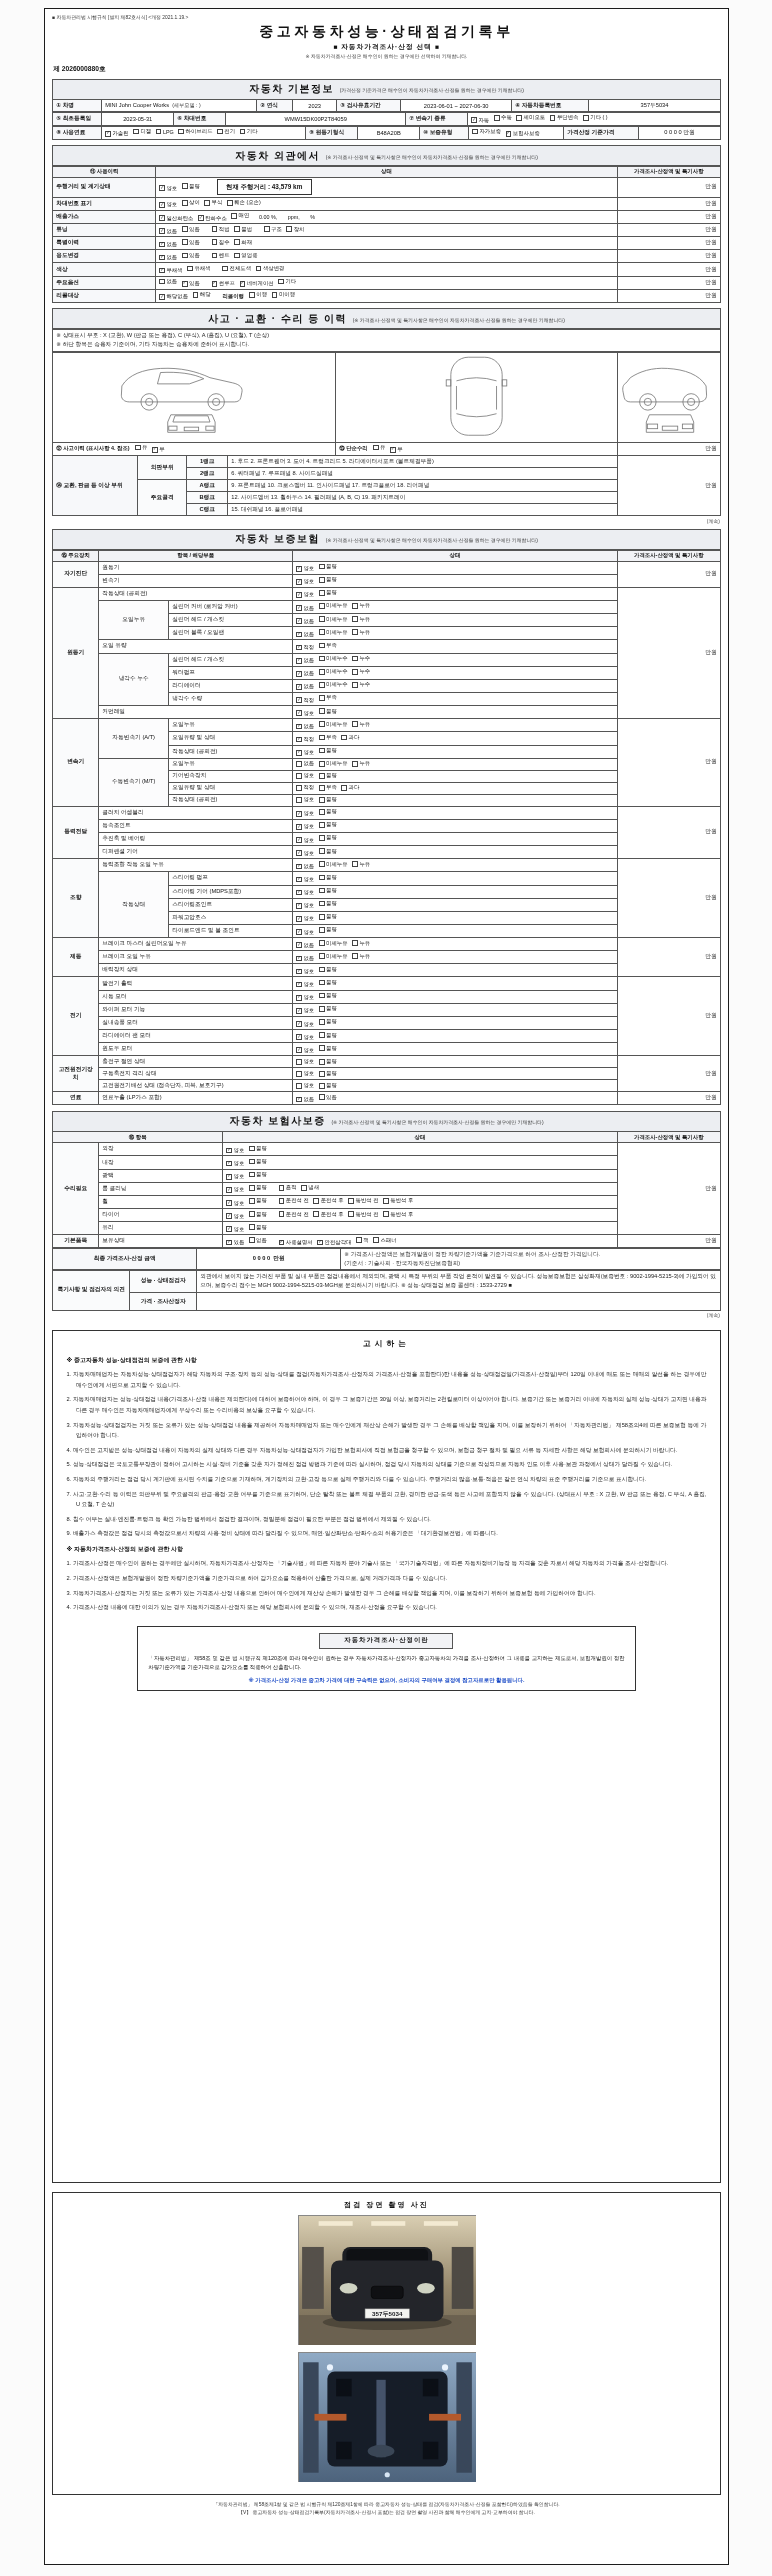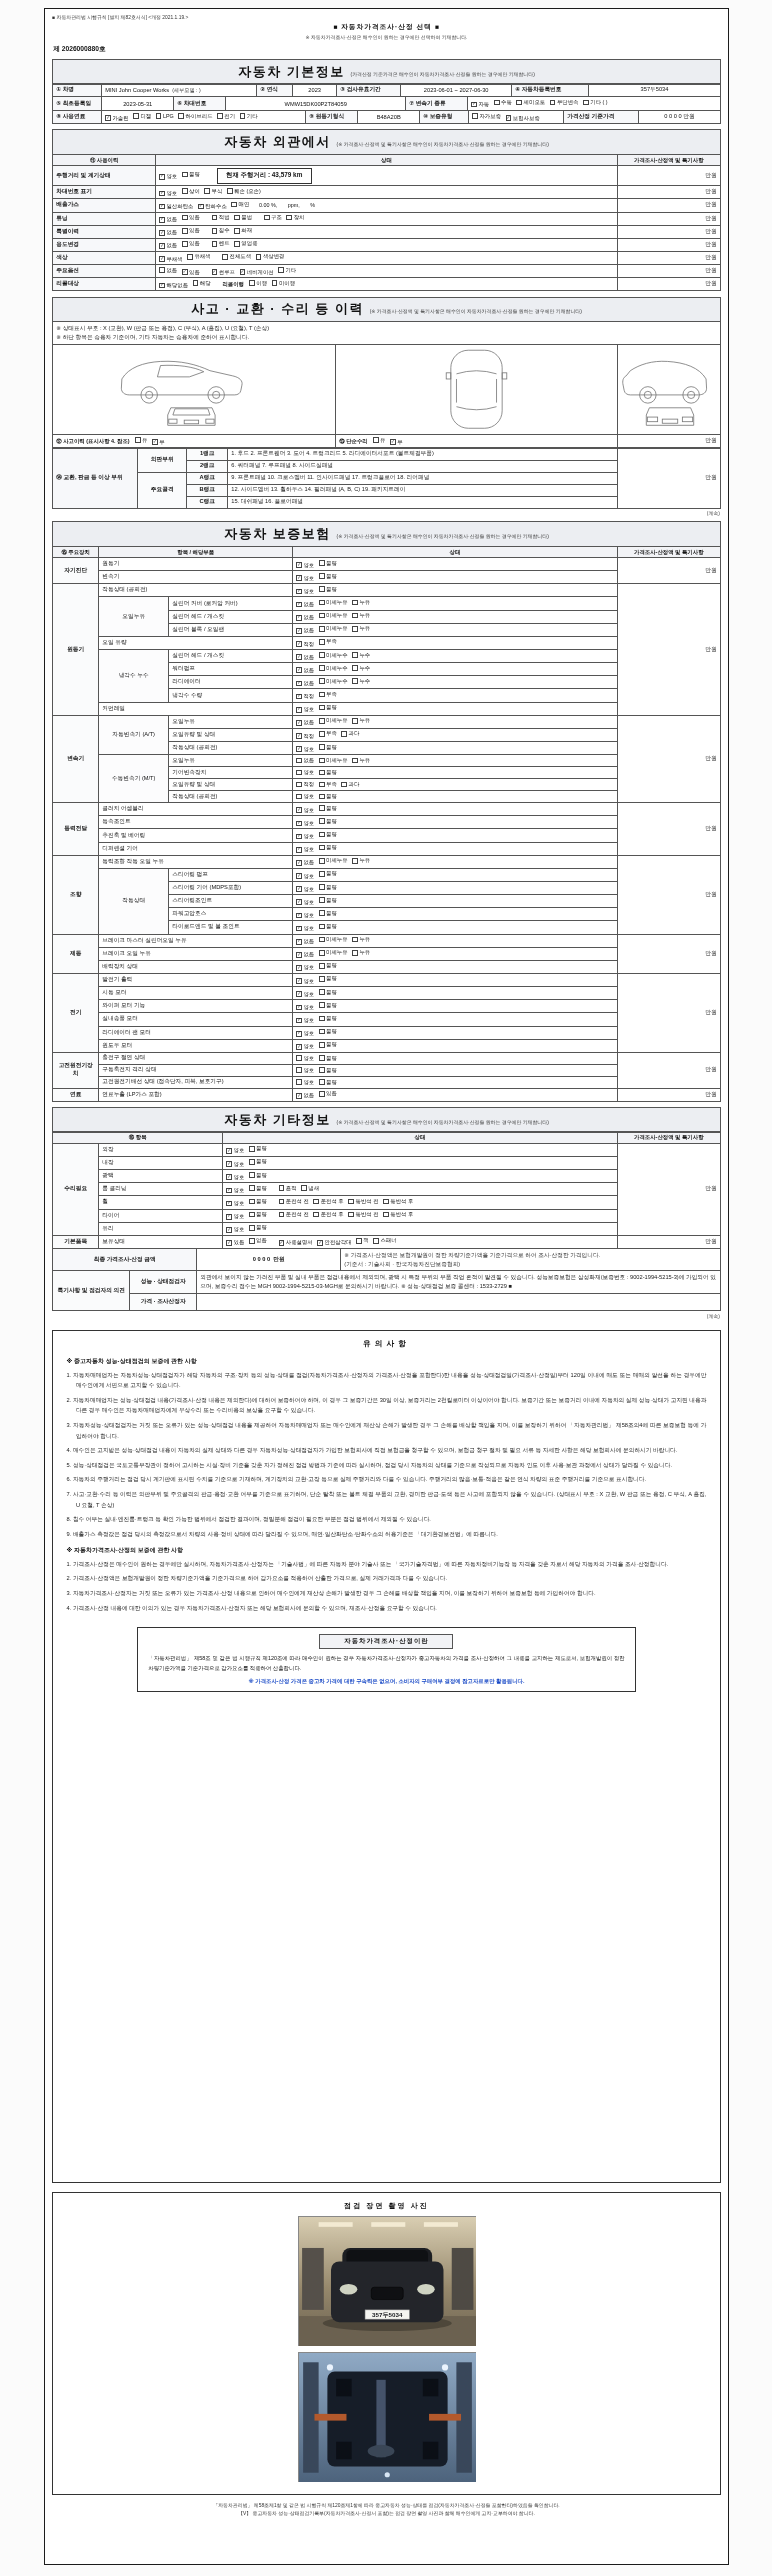--- a/index.html
+++ b/index.html
@@ -17,21 +17,21 @@
   .form-ref { font-size:4.9px; color:#333; margin:1px 0 3.1px 0; }
   .title { font-size:14px; font-weight:bold; text-align:center; letter-spacing:3.6px; }
   .subtitle { font-size:6.7px; font-weight:bold; text-align:center; margin-top:1.5px; letter-spacing:1px; }
   .title-note { font-size:4.9px; text-align:center; color:#333; margin-top:1.5px; }
   .docno { font-size:6.7px; font-weight:bold; margin:5.2px 0 2.6px 1px; }
 
   .sec-hd {
     border:0.5px solid #555; background:#eceef2; text-align:center;
     padding:2.6px 2.1px; margin-top:5.2px;
   }
-  .sec-hd .sec-t { font-size:13px; font-weight:bold; letter-spacing:1.5px; }
+  .sec-hd .sec-t { font-size:10px; font-weight:bold; letter-spacing:1.5px; }
   .sec-hd .sec-n { font-size:4.9px; font-weight:normal; color:#333; margin-left:4.1px; }
 
   table.t { width:100%; border-collapse:collapse; table-layout:fixed; margin-top:-0.5px; }
   table.t td {
     border:0.5px solid #555; padding:1.5px 3.1px; font-size:5.7px; vertical-align:middle;
     overflow:hidden;
   }
   td.lb { background:#f7f8fa; font-weight:bold; font-size:5.4px; }
   td.ctr { text-align:center; }
   td.grp { background:#fafbfc; text-align:center; font-weight:bold; font-size:5.4px; }
@@ -98,20 +98,21 @@
   .foot { margin-top:6.2px; text-align:center; font-size:4.9px; color:#333; line-height:1.7; }
 
   svg.diagram { stroke:#777; fill:none; stroke-width:1.6; }
 </style>
 </head>
 <body>
 
 <div class="doc">
 
   <div class="form-ref">■ 자동차관리법 시행규칙 [별지 제82호서식] &lt;개정 2021.1.19.&gt;</div>
+  <div class="title">중고자동차성능·상태점검기록부</div>
   <div class="subtitle">■ 자동차가격조사·산정 선택 ■</div>
   <div class="title-note">※ 자동차가격조사·산정은 매수인이 원하는 경우에만 선택하여 기재합니다.</div>
   <div class="docno">제 2026000880호</div>
 
   <div class="sec-hd">
     <span class="sec-t">자동차 기본정보</span>
     <span class="sec-n">(가격산정 기준가격은 매수인이 자동차가격조사·산정을 원하는 경우에만 기재합니다)</span>
   </div>
   <table class="t">
     <colgroup>
@@ -572,21 +573,21 @@
     <tr>
           <td class="grp">연료</td>
           <td colspan="2" class="itm">연료누출 (LP가스 포함)</td>
           <td><span class="ck"><span class="bx">✓</span>없음</span><span class="ck"><span class="bx"></span>있음</span></td>
           <td class="price">만원</td>
         </tr>
   </tbody>
     </table>
 
   <div class="sec-hd">
-    <span class="sec-t">자동차 기타정보</span>
+    <span class="sec-t">자동차 보험사보증</span>
     <span class="sec-n">(※ 가격조사·산정액 및 특기사항은 매수인이 자동차가격조사·산정을 원하는 경우에만 기재합니다)</span>
   </div>
   <table class="t">
     <colgroup>
         <col style="width:46px">
         <col style="width:124px">
         <col>
         <col style="width:103px">
       </colgroup>
     <tbody>
@@ -665,21 +666,21 @@
     </tr>
     <tr>
       <td class="grp">가격 · 조사산정자</td>
       <td class="op-text op-empty"></td>
     </tr>
   </tbody>
     </table>
   <div class="cont">(계속)</div>
 
   <div class="notice">
-    <div class="notice-title">유의사항</div>
+    <div class="notice-title">고시하는</div>
     <div class="notice-sub">※ 중고자동차 성능·상태점검의 보증에 관한 사항</div>
     <div>
         <div class="n-item">1. 자동차매매업자는 자동차성능·상태점검자가 해당 자동차의 구조·장치 등의 성능·상태를 점검(자동차가격조사·산정자의 가격조사·산정을 포함한다)한 내용을 성능·상태점검일(가격조사·산정일)부터 120일 이내에 매도 또는 매매의 알선을 하는 경우에만 매수인에게 서면으로 고지할 수 있습니다.</div>
         <div class="n-item">2. 자동차매매업자는 성능·상태점검 내용(가격조사·산정 내용은 제외한다)에 대하여 보증하여야 하며, 이 경우 그 보증기간은 30일 이상, 보증거리는 2천킬로미터 이상이어야 합니다. 보증기간 또는 보증거리 이내에 자동차의 실제 성능·상태가 고지된 내용과 다른 경우 매수인은 자동차매매업자에게 무상수리 또는 수리비용의 보상을 요구할 수 있습니다.</div>
         <div class="n-item">3. 자동차성능·상태점검자는 거짓 또는 오류가 있는 성능·상태점검 내용을 제공하여 자동차매매업자 또는 매수인에게 재산상 손해가 발생한 경우 그 손해를 배상할 책임을 지며, 이를 보장하기 위하여 「자동차관리법」 제58조의4에 따른 보증보험 등에 가입하여야 합니다.</div>
         <div class="n-item">4. 매수인은 고지받은 성능·상태점검 내용이 자동차의 실제 상태와 다른 경우 자동차성능·상태점검자가 가입한 보험회사에 직접 보험금을 청구할 수 있으며, 보험금 청구 절차 및 필요 서류 등 자세한 사항은 해당 보험회사에 문의하시기 바랍니다.</div>
         <div class="n-item">5. 성능·상태점검은 국토교통부장관이 정하여 고시하는 시설·장비 기준을 갖춘 자가 정해진 점검 방법과 기준에 따라 실시하며, 점검 당시 자동차의 상태를 기준으로 작성되므로 자동차 인도 이후 사용·보관 과정에서 상태가 달라질 수 있습니다.</div>
         <div class="n-item">6. 자동차의 주행거리는 점검 당시 계기판에 표시된 수치를 기준으로 기재하며, 계기장치의 교환·고장 등으로 실제 주행거리와 다를 수 있습니다. 주행거리의 많음·보통·적음은 같은 연식 차량의 표준 주행거리를 기준으로 표시합니다.</div>
         <div class="n-item">7. 사고·교환·수리 등 이력은 외판부위 및 주요골격의 판금·용접·교환 여부를 기준으로 표기하며, 단순 탈착 또는 볼트 체결 부품의 교환, 경미한 판금·도색 등은 사고에 포함되지 않을 수 있습니다. (상태표시 부호 : X 교환, W 판금 또는 용접, C 부식, A 흠집, U 요철, T 손상)</div>
         <div class="n-item">8. 침수 여부는 실내·엔진룸·트렁크 등 확인 가능한 범위에서 점검한 결과이며, 정밀분해 점검이 필요한 부분은 점검 범위에서 제외될 수 있습니다.</div>

